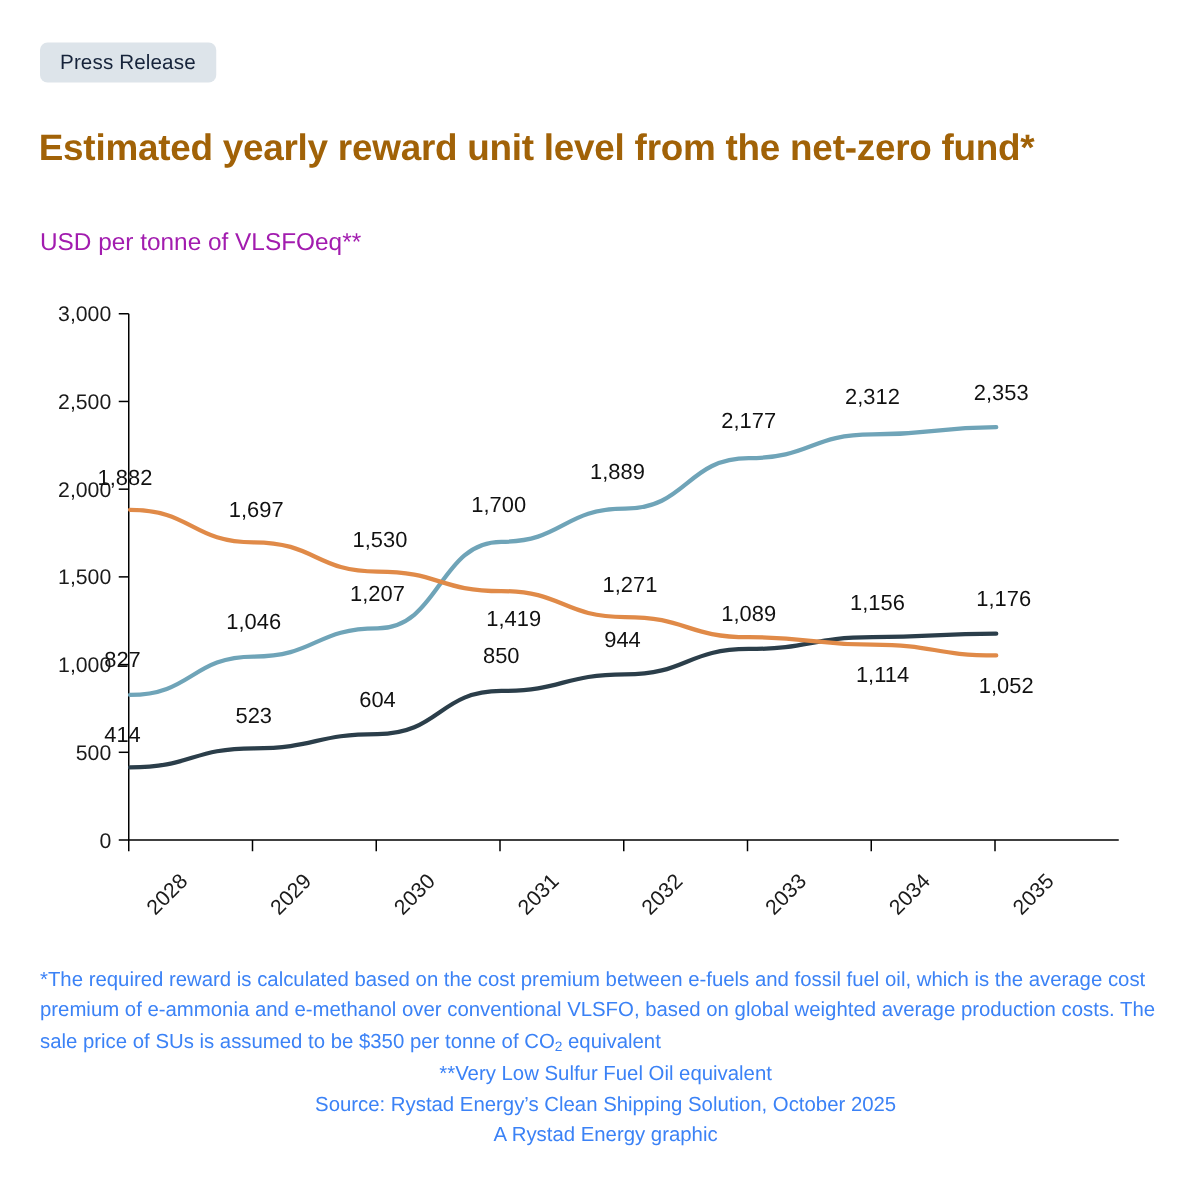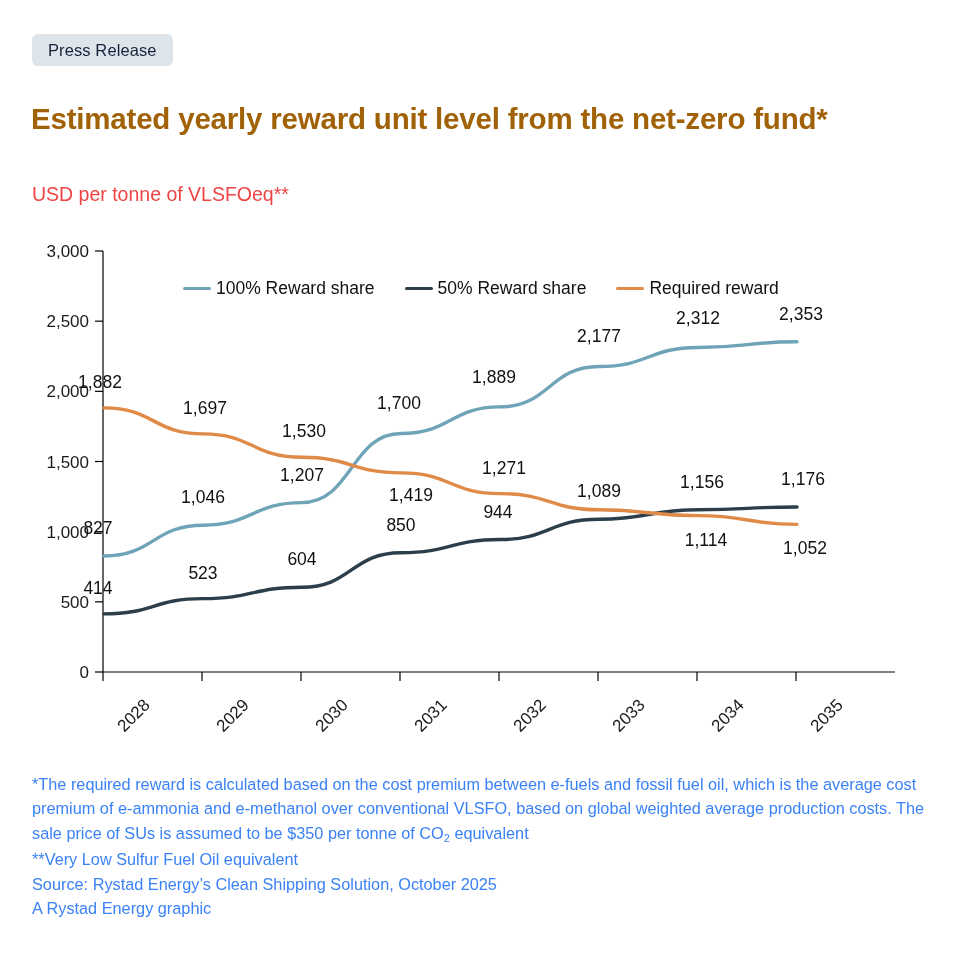--- a/index.html
+++ b/index.html
@@ -50,21 +50,21 @@
     font-weight: bold;
     line-height: 37px;
     color: #a16207;
     letter-spacing: -0.2px;
   }
   .subtitle {
     position: absolute;
     left: 32px;
     top: 183px;
     font-size: 19.5px;
-    color: #ef4444;
+    color: #a21caf;
     letter-spacing: 0px;
   }
 
   
   #chart-area {
     position: absolute;
     left: 0;
     top: 0;
     width: 960px;
     height: 760px;
@@ -127,21 +127,21 @@
   .footnotes {
     position: absolute;
     left: 32px;
     top: 772px;
     width: 905px;
     color: #3b82f6;
     font-size: 16.3px;
     line-height: 24.4px;
   }
   .fn-para { margin: 0; }
-  .fn-line { margin: 0; }
+  .fn-line { margin: 0; text-align: center; }
   sub { font-size: 11px; vertical-align: baseline; position: relative; top: 3px; }
 </style>
 </head>
 <body>
 
 <div id="page">
 
   <div class="badge">
     <span>Press Release</span>
   </div>
@@ -212,34 +212,20 @@
           <text x="100" y="387.8926666666667" class="dlabel" text-anchor="middle">1,882</text>
           <text x="205" y="413.85433333333333" class="dlabel" text-anchor="middle">1,697</text>
           <text x="304" y="437.28999999999996" class="dlabel" text-anchor="middle">1,530</text>
           <text x="411" y="500.867" class="dlabel" text-anchor="middle">1,419</text>
           <text x="504" y="473.6363333333333" class="dlabel" text-anchor="middle">1,271</text>
           <text x="706" y="545.6686666666667" class="dlabel" text-anchor="middle">1,114</text>
           <text x="805" y="554.3693333333333" class="dlabel" text-anchor="middle">1,052</text>
         </g>
     </svg>
 
-    <div class="legend">
-      <div class="legend-item">
-        <span class="legend-swatch" id="sw0" style="background: rgb(111, 164, 184);"></span>
-        <span class="legend-label">100%  Reward share</span>
-      </div>
-      <div class="legend-item">
-        <span class="legend-swatch" id="sw1" style="background: rgb(43, 62, 74);"></span>
-        <span class="legend-label">50% Reward share</span>
-      </div>
-      <div class="legend-item">
-        <span class="legend-swatch" id="sw2" style="background: rgb(224, 138, 72);"></span>
-        <span class="legend-label">Required reward</span>
-      </div>
-    </div>
   </div>
 
   <div class="footnotes">
     <p class="fn-para"><span>*The required reward is calculated based on the cost premium between e-fuels and fossil fuel oil, which is the average cost premium of e-ammonia and e-methanol over conventional VLSFO, based on global weighted average production costs. The sale price of SUs is assumed to be $350 per tonne of CO</span><sub>2</sub><span> equivalent</span></p>
     <p class="fn-line">**Very Low Sulfur Fuel Oil equivalent</p>
     <p class="fn-line">Source: Rystad Energy’s Clean Shipping Solution, October 2025</p>
     <p class="fn-line">A Rystad Energy graphic</p>
   </div>
 
 </div>

